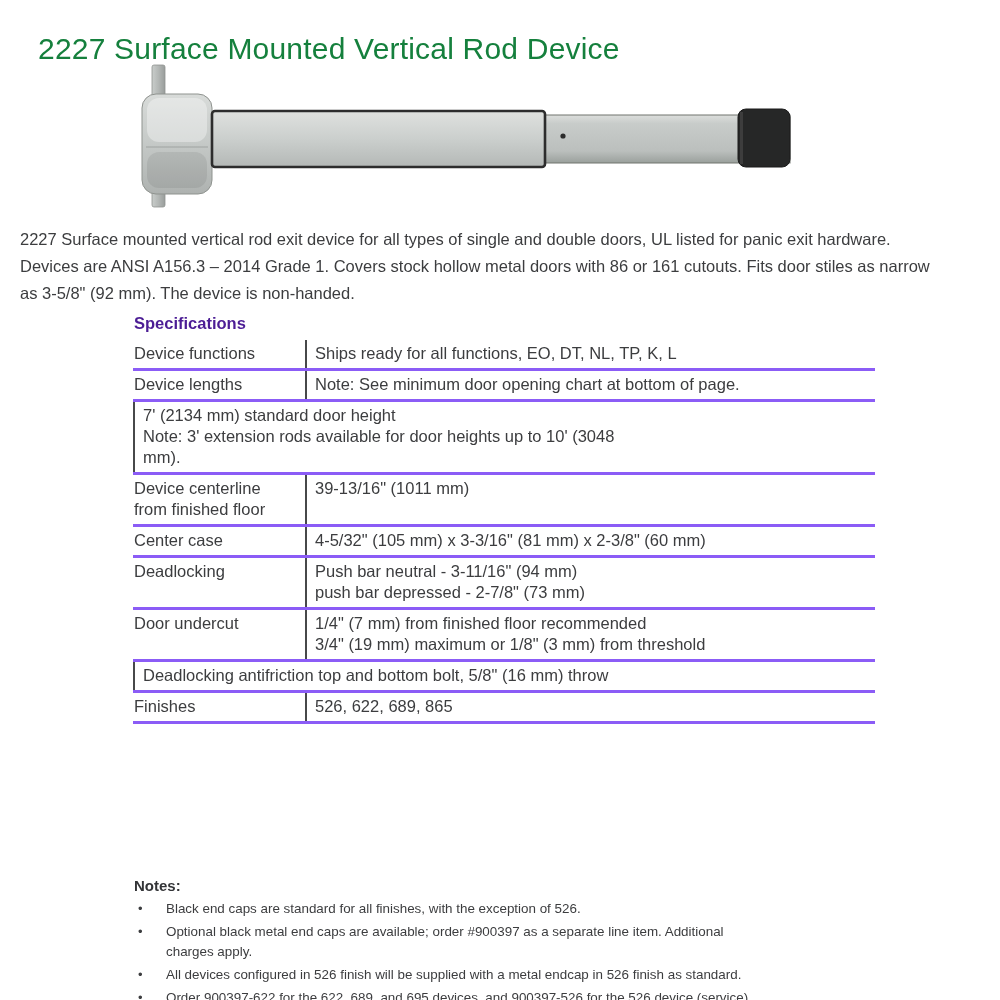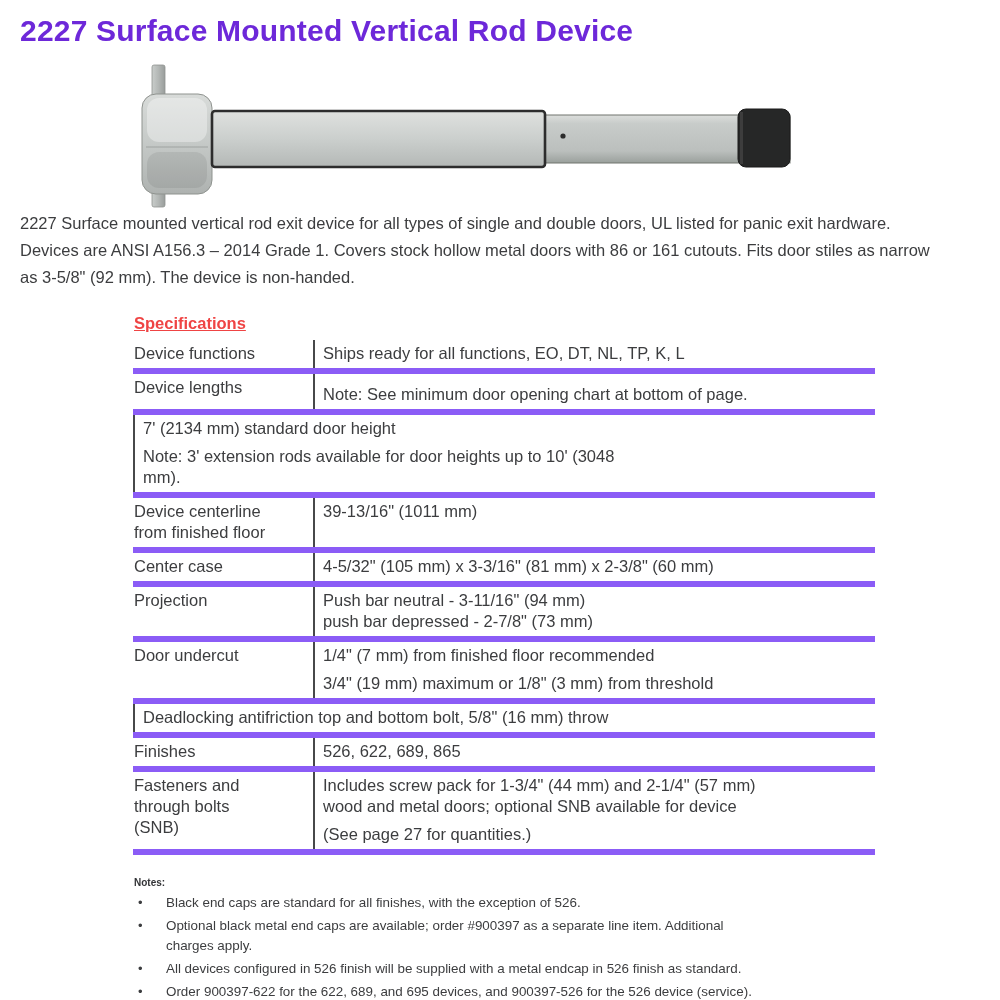--- a/index.html
+++ b/index.html
@@ -1,49 +1,48 @@
 <!DOCTYPE html>
 <html><head>
 <meta charset="utf-8">
 <style>
   html,body{margin:0;padding:0;background:#ffffff;}
   .page{
     position:relative;width:1000px;height:1000px;background:#ffffff;
     font-family:"Liberation Sans", sans-serif;color:#3c3d3f;overflow:hidden;
   }
   .title{
-    position:absolute;left:20px;top:14px;margin:0;
-    font-size:30px;font-weight:700;letter-spacing:.2px;color:#6d28d9;
+    position:absolute;left:20px;top:14px;margin:18px;
+    font-size:30px;font-weight:400;letter-spacing:.2px;color:#15803d;
     white-space:nowrap;
   }
   .product{position:absolute;left:138px;top:62px;width:660px;height:150px;}
   .description{
-    position:absolute;left:20px;top:210px;width:978px;margin:0;
+    position:absolute;left:20px;top:226px;width:978px;margin:0;
     font-size:16.5px;line-height:27px;white-space:pre-line;color:#3c3d3f;
   }
   .spec-table{position:absolute;left:133px;top:312px;width:742px;}
   .spec-heading{
-    font-size:16.5px;font-weight:bold;color:#ef4444;
+    font-size:16.5px;font-weight:bold;color:#4c1d95;
     padding:2px 0 7px 1px;
-    text-decoration:underline;
   }
-  .spec-row{display:flex;border-bottom:6px solid #8b5cf6;gap:8px;}
+  .spec-row{display:flex;border-bottom:3px solid #8b5cf6;}
   .spec-label{
     flex:0 0 165px;padding:3px 6px 4px 1px;
     font-size:16.5px;line-height:21px;white-space:pre-line;
   }
   .spec-value{
     flex:1;border-left:2px solid #47484a;
     padding:3px 4px 4px 8px;font-size:16.5px;line-height:21px;
   }
   .value-line{white-space:pre-line;}
-  .value-line.spaced{margin-top:7px;}
+  .value-line.spaced{margin-top:0;}
   .col-size{display:inline-block;width:80px;}
   .notes{position:absolute;left:133px;top:875px;width:862px;}
-  .notes-heading{font-size:10px;font-weight:bold;color:#333437;padding:2px 0 5px 1px;}
+  .notes-heading{font-size:15px;font-weight:bold;color:#333437;padding:2px 0 5px 1px;}
   .note-item{display:flex;margin-bottom:3px;}
   .note-bullet{flex:0 0 28px;font-size:13px;line-height:20px;text-align:left;padding-left:5px;}
   .note-text{flex:1;font-size:13.4px;line-height:20px;white-space:pre-line;}
 </style>
 </head>
 <body>
 
 <div class="page">
 
   <h1 class="title">2227 Surface Mounted Vertical Rod Device</h1>
@@ -120,21 +119,21 @@
             <div class="value-line">39-13/16" (1011 mm)</div>
           </div>
         </div>
         <div class="spec-row">
           <div class="spec-label">Center case</div>
           <div class="spec-value">
             <div class="value-line">4-5/32" (105 mm) x 3-3/16" (81 mm) x 2-3/8" (60 mm)</div>
           </div>
         </div>
         <div class="spec-row">
-          <div class="spec-label">Projection</div>
+          <div class="spec-label">Deadlocking</div>
           <div class="spec-value">
             <div class="value-line">Push bar neutral - 3-11/16" (94 mm)</div>
             <div class="value-line">push bar depressed - 2-7/8" (73 mm)</div>
           </div>
         </div>
         <div class="spec-row">
           <div class="spec-label">Door undercut</div>
           <div class="spec-value">
             <div class="value-line">1/4" (7 mm) from finished floor recommended</div>
             <div class="value-line spaced">3/4" (19 mm) maximum or 1/8" (3 mm) from threshold</div>
@@ -142,30 +141,20 @@
         </div>
         <div class="spec-row">
           <div class="spec-value">
             <div class="value-line">Deadlocking antifriction top and bottom bolt, 5/8" (16 mm) throw</div>
           </div>
         </div>
         <div class="spec-row">
           <div class="spec-label">Finishes</div>
           <div class="spec-value">
             <div class="value-line">526, 622, 689, 865</div>
-          </div>
-        </div>
-        <div class="spec-row">
-          <div class="spec-label">Fasteners and
-through bolts
-(SNB)</div>
-          <div class="spec-value">
-            <div class="value-line">Includes screw pack for 1-3/4" (44 mm) and 2-1/4" (57 mm)
-wood and metal doors; optional SNB available for device</div>
-            <div class="value-line spaced">(See page 27 for quantities.)</div>
           </div>
         </div>
       </div>
   </div>
 
   <div class="notes">
     <div class="notes-heading">Notes:</div>
     <div id="notes-list">
         <div class="note-item">
           <span class="note-bullet">•</span>

